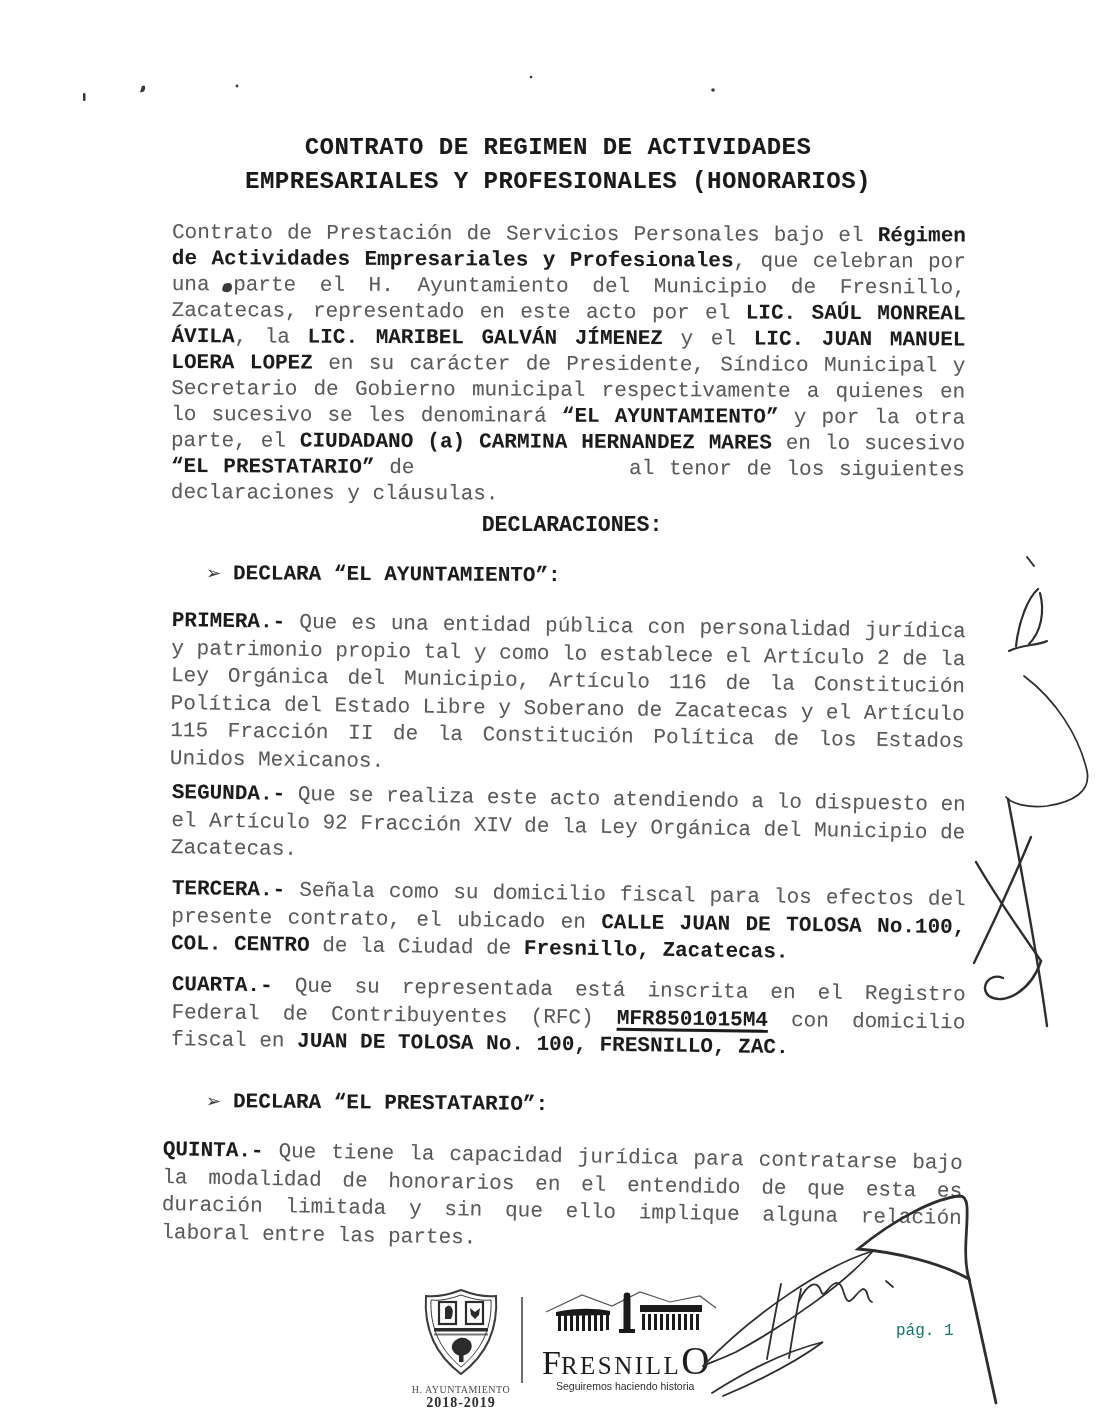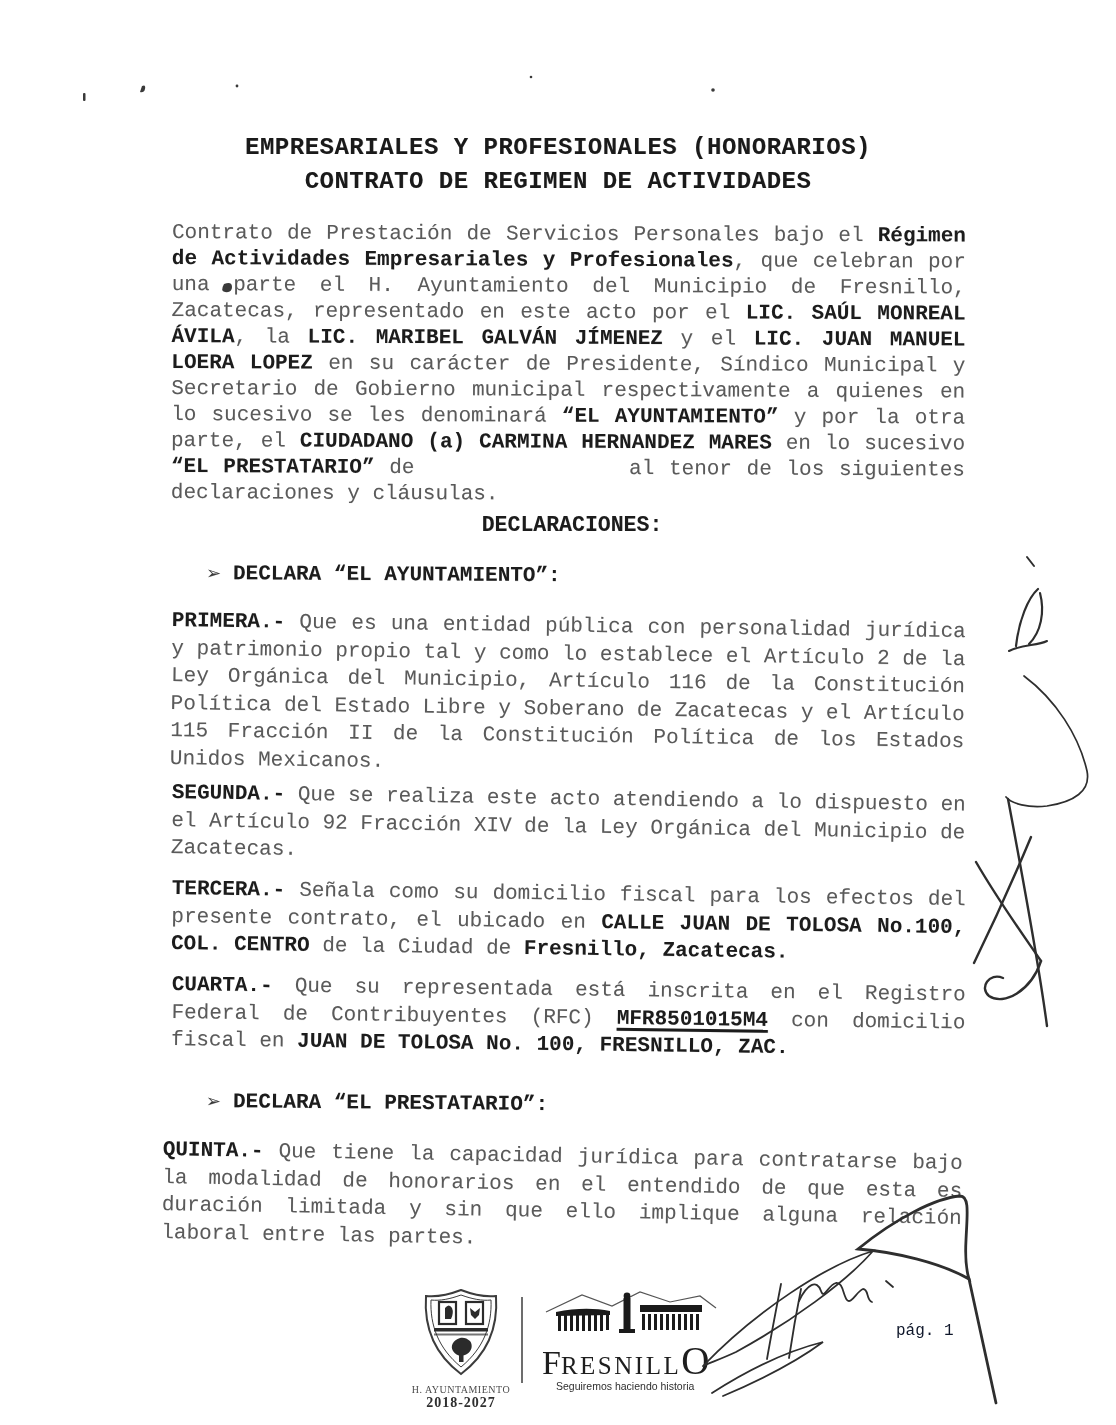--- a/index.html
+++ b/index.html
@@ -37,31 +37,31 @@
   .crest-cap1{font:10px "Liberation Serif",serif;color:#4c4c4c;letter-spacing:.5px;margin-top:2px;text-align:center;}
   .crest-cap2{font:600 14px "Liberation Serif",serif;color:#2f2f2f;letter-spacing:1px;}
   .divider{position:absolute;left:521px;top:1297px;width:2px;height:86px;background:#6d6d6d;}
   .flogo{position:absolute;left:538px;top:1288px;width:200px;}
   .brand{font-family:Liberation Serif, serif;color:#1e1e1e;line-height:1;white-space:nowrap;
          margin:-4px 0 0 4px;}
   .brand .f{font-size:34px;}
   .brand .mid{font-size:25px;letter-spacing:2.5px;}
   .brand .o{font-size:39px;}
   .tagline{font:10.5px "Liberation Sans",sans-serif;color:#2e2e2e;margin:0 0 4px 18px;}
-  .pagenum{position:absolute;left:896px;top:1322px;font:16px "Liberation Mono",monospace;color:#0f172a;}
+  .pagenum{position:absolute;left:896px;top:1322px;font:16px "Liberation Mono",monospace;color:#0f766e;}
   .overlay{position:absolute;left:0;top:0;pointer-events:none;}
 </style>
 </head>
 <body>
 
 <div class="page">
 
   <div class="title">
+    <div>CONTRATO DE REGIMEN DE ACTIVIDADES</div>
     <div>EMPRESARIALES Y PROFESIONALES (HONORARIOS)</div>
-    <div>CONTRATO DE REGIMEN DE ACTIVIDADES</div>
   </div>
 
   <div class="para intro"><span class="">Contrato de Prestación de Servicios Personales bajo el </span><span class="b ">Régimen de Actividades Empresariales y Profesionales</span><span class="">, que celebran por una parte el H. Ayuntamiento del Municipio de Fresnillo, Zacatecas, representado en este acto por el </span><span class="b ">LIC. SAÚL MONREAL ÁVILA</span><span class="">, la </span><span class="b ">LIC. MARIBEL GALVÁN JÍMENEZ</span><span class=""> y el </span><span class="b ">LIC. JUAN MANUEL LOERA LOPEZ</span><span class=""> en su carácter de Presidente, Síndico Municipal y Secretario de Gobierno municipal respectivamente a quienes en lo sucesivo se les denominará </span><span class="b ">“EL AYUNTAMIENTO”</span><span class=""> y por la otra parte, el </span><span class="b ">CIUDADANO (a) CARMINA HERNANDEZ MARES</span><span class=""> en lo sucesivo </span><span class="b ">“EL PRESTATARIO”</span><span class=""> de </span><span class="gap"></span><span class="">al tenor de los siguientes declaraciones y cláusulas.</span></div>
 
   <div class="centerhead">DECLARACIONES:</div>
 
   <div class="declhead h-ayto">
     <span class="arrow">➢</span><span>DECLARA “EL AYUNTAMIENTO”:</span>
   </div>
 
@@ -87,21 +87,21 @@
         <rect x="47" y="15" width="17" height="22" fill="none" stroke="#2b2b2b" stroke-width="2.2"></rect>
         <path d="M26 21 q4 -5 7 0 q2 5 -1 11 l-6 0 z"></path>
         <path d="M51 21 l5 4 l5 -4 l-1 7 l-4 4 l-4 -4 z"></path>
         <rect x="15" y="41" width="54" height="3.5"></rect>
         <rect x="15" y="46.5" width="54" height="2" opacity=".65"></rect>
         <path d="M41 51 c-7 2 -10 8 -7 13 c3 5 9 6 14 3 c5 -3 6 -9 3 -13 c-3 -3 -7 -4 -10 -3 z"></path>
         <rect x="40" y="66" width="4.5" height="9"></rect>
       </g>
     </svg>
     <div class="crest-cap1">H. AYUNTAMIENTO</div>
-    <div class="crest-cap2">2018-2027</div>
+    <div class="crest-cap2">2018-2019</div>
   </div>
 
   <div class="divider"></div>
 
   <div class="flogo">
     <svg width="186" height="52" viewBox="0 0 186 52">
       <path d="M8 24 L44 7 L74 18 L102 4 L132 14 L162 8 L178 20" stroke="#555" stroke-width="1.2" fill="none"></path>
       <g fill="#1a1a1a">
         <path d="M18 24 C38 20 56 20 72 23 L72 27 L18 28 Z"></path>
         <rect x="20" y="27" width="3" height="16"></rect>

